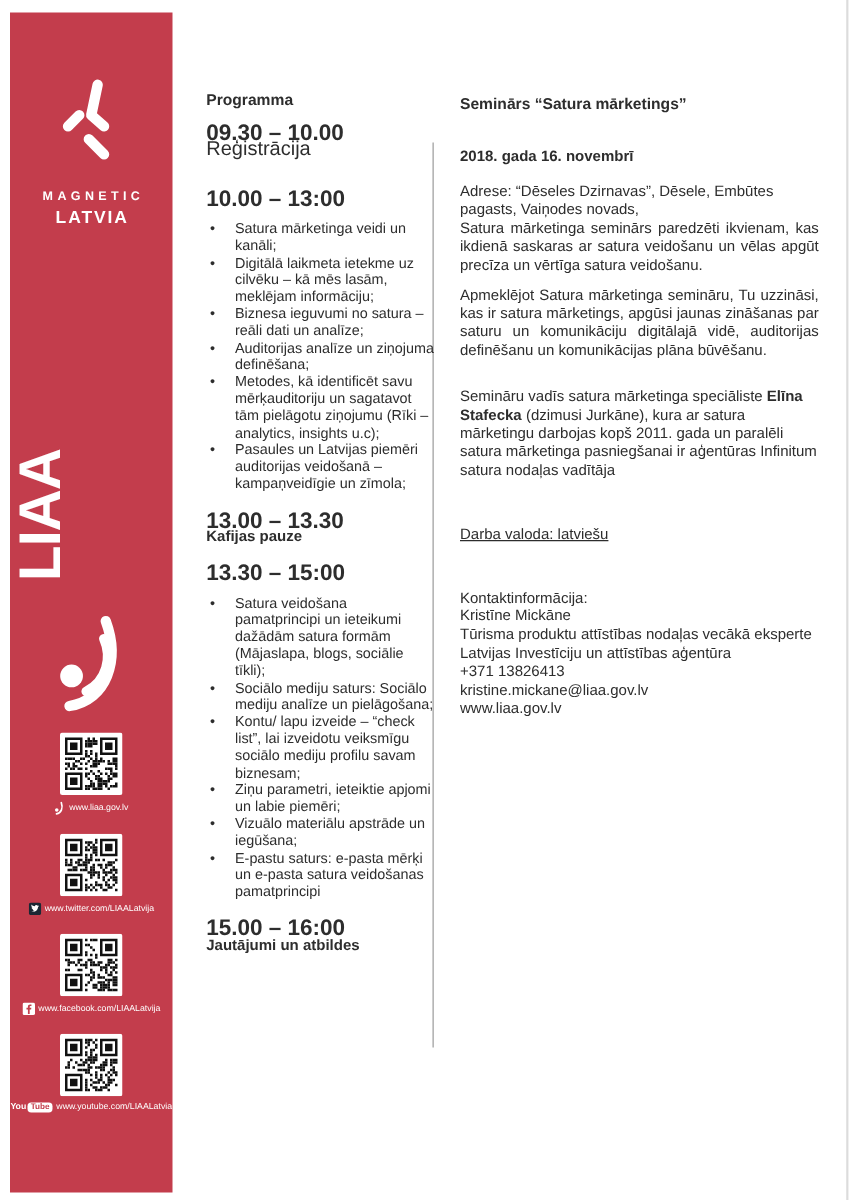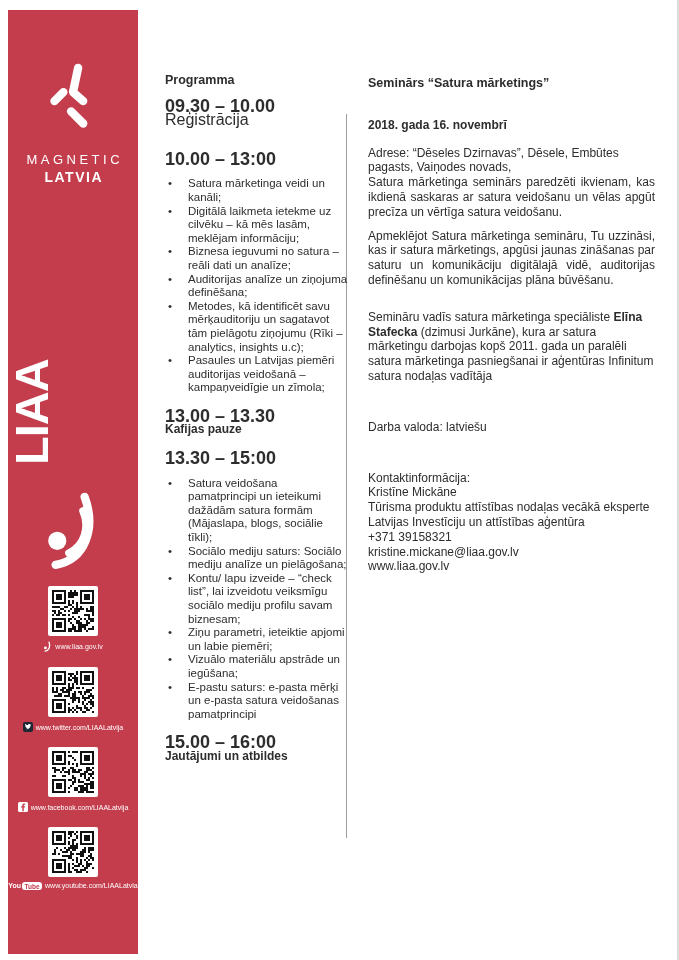--- a/index.html
+++ b/index.html
@@ -4,21 +4,21 @@
 <style>
   * { margin:0; padding:0; box-sizing:border-box; }
   html,body { background:#ffffff; }
   body { font-family:"Liberation Sans","DejaVu Sans",sans-serif; }
   .page { position:relative; width:679px; height:960px; background:#fff; overflow:hidden; }
 
   
   .sidebar { position:absolute; left:8px; top:10px; width:130px; height:944px; background:#c33d4c; }
   .magnetic { position:absolute; top:52px; left:0; right:0; text-align:center; color:#fff; }
   .magnetic svg { display:block; margin:0 auto 8px auto; }
-  .mag-line1 { font-size:13px; letter-spacing:3.5px; font-weight:400; text-indent:3.5px; }
+  .mag-line1 { font-size:10px; letter-spacing:3.5px; font-weight:700; text-indent:3.5px; }
   .mag-line2 { font-size:14px; font-weight:bold; letter-spacing:1.5px; margin-top:2px; text-indent:1.5px; }
 
   .liaa-text { position:absolute; top:326px; left:0; right:0; margin:auto;
                writing-mode:vertical-rl; transform:rotate(180deg);
                color:#fff; font-weight:bold; font-size:47px; letter-spacing:-1px; line-height:1;
                height:152px; text-align:center; }
   .liaa-swoosh { position:absolute; top:478px; left:0; right:0; margin:auto; display:block; }
 
   .qr-list { position:absolute; top:576px; left:0; right:0; }
   .qr-block { text-align:center; margin-bottom:15px; }
@@ -47,21 +47,21 @@
 
   
   .col-right { position:absolute; left:368px; top:76px; width:287px; color:#2d2d2d;
                font-size:12px; line-height:14.8px; }
   .seminar-title { font-size:12.5px; font-weight:bold; margin-bottom:27px; }
   .seminar-date { font-weight:bold; font-size:12px; margin-bottom:13px; }
   .addr { }
   .org { font-weight:bold; margin-bottom:11px; }
   .just { text-align:justify; margin-bottom:9px; }
   .lecturer { margin-top:22px; margin-bottom:36px; }
-  .language { margin-bottom:36px; }
+  .language { margin-bottom:36px;text-decoration:underline; }
   .contact-line { }
 </style>
 </head>
 <body>
 
 <div class="page">
 
   <aside class="sidebar">
     <div class="magnetic">
       <svg width="64" height="82" viewBox="0 0 100 128">
@@ -704,19 +704,19 @@
     <p class="just">Satura mārketinga seminārs paredzēti ikvienam, kas ikdienā saskaras ar satura veidošanu un vēlas apgūt precīza un vērtīga satura veidošanu.</p>
     <p class="just">Apmeklējot Satura mārketinga semināru, Tu uzzināsi, kas ir satura mārketings, apgūsi jaunas zināšanas par saturu un komunikāciju digitālajā vidē, auditorijas definēšanu un komunikācijas plāna būvēšanu.</p>
     <p class="lecturer"><span>Semināru vadīs satura mārketinga speciāliste </span><b>Elīna Stafecka</b><span> (dzimusi Jurkāne), kura ar satura mārketingu darbojas kopš 2011. gada un paralēli satura mārketinga pasniegšanai ir aģentūras Infinitum satura nodaļas vadītāja</span></p>
     <p class="language">Darba valoda: latviešu</p>
     <div class="contact">
       <div>Kontaktinformācija:</div>
       <div id="contact-lines">
           <div class="contact-line">Kristīne Mickāne</div>
           <div class="contact-line">Tūrisma produktu attīstības nodaļas vecākā eksperte</div>
           <div class="contact-line">Latvijas Investīciju un attīstības aģentūra</div>
-          <div class="contact-line">+371 39158321</div>
+          <div class="contact-line">+371 13826413</div>
           <div class="contact-line">kristine.mickane@liaa.gov.lv</div>
           <div class="contact-line">www.liaa.gov.lv</div>
         </div>
     </div>
   </section>
 </div>
 
 </body></html>

